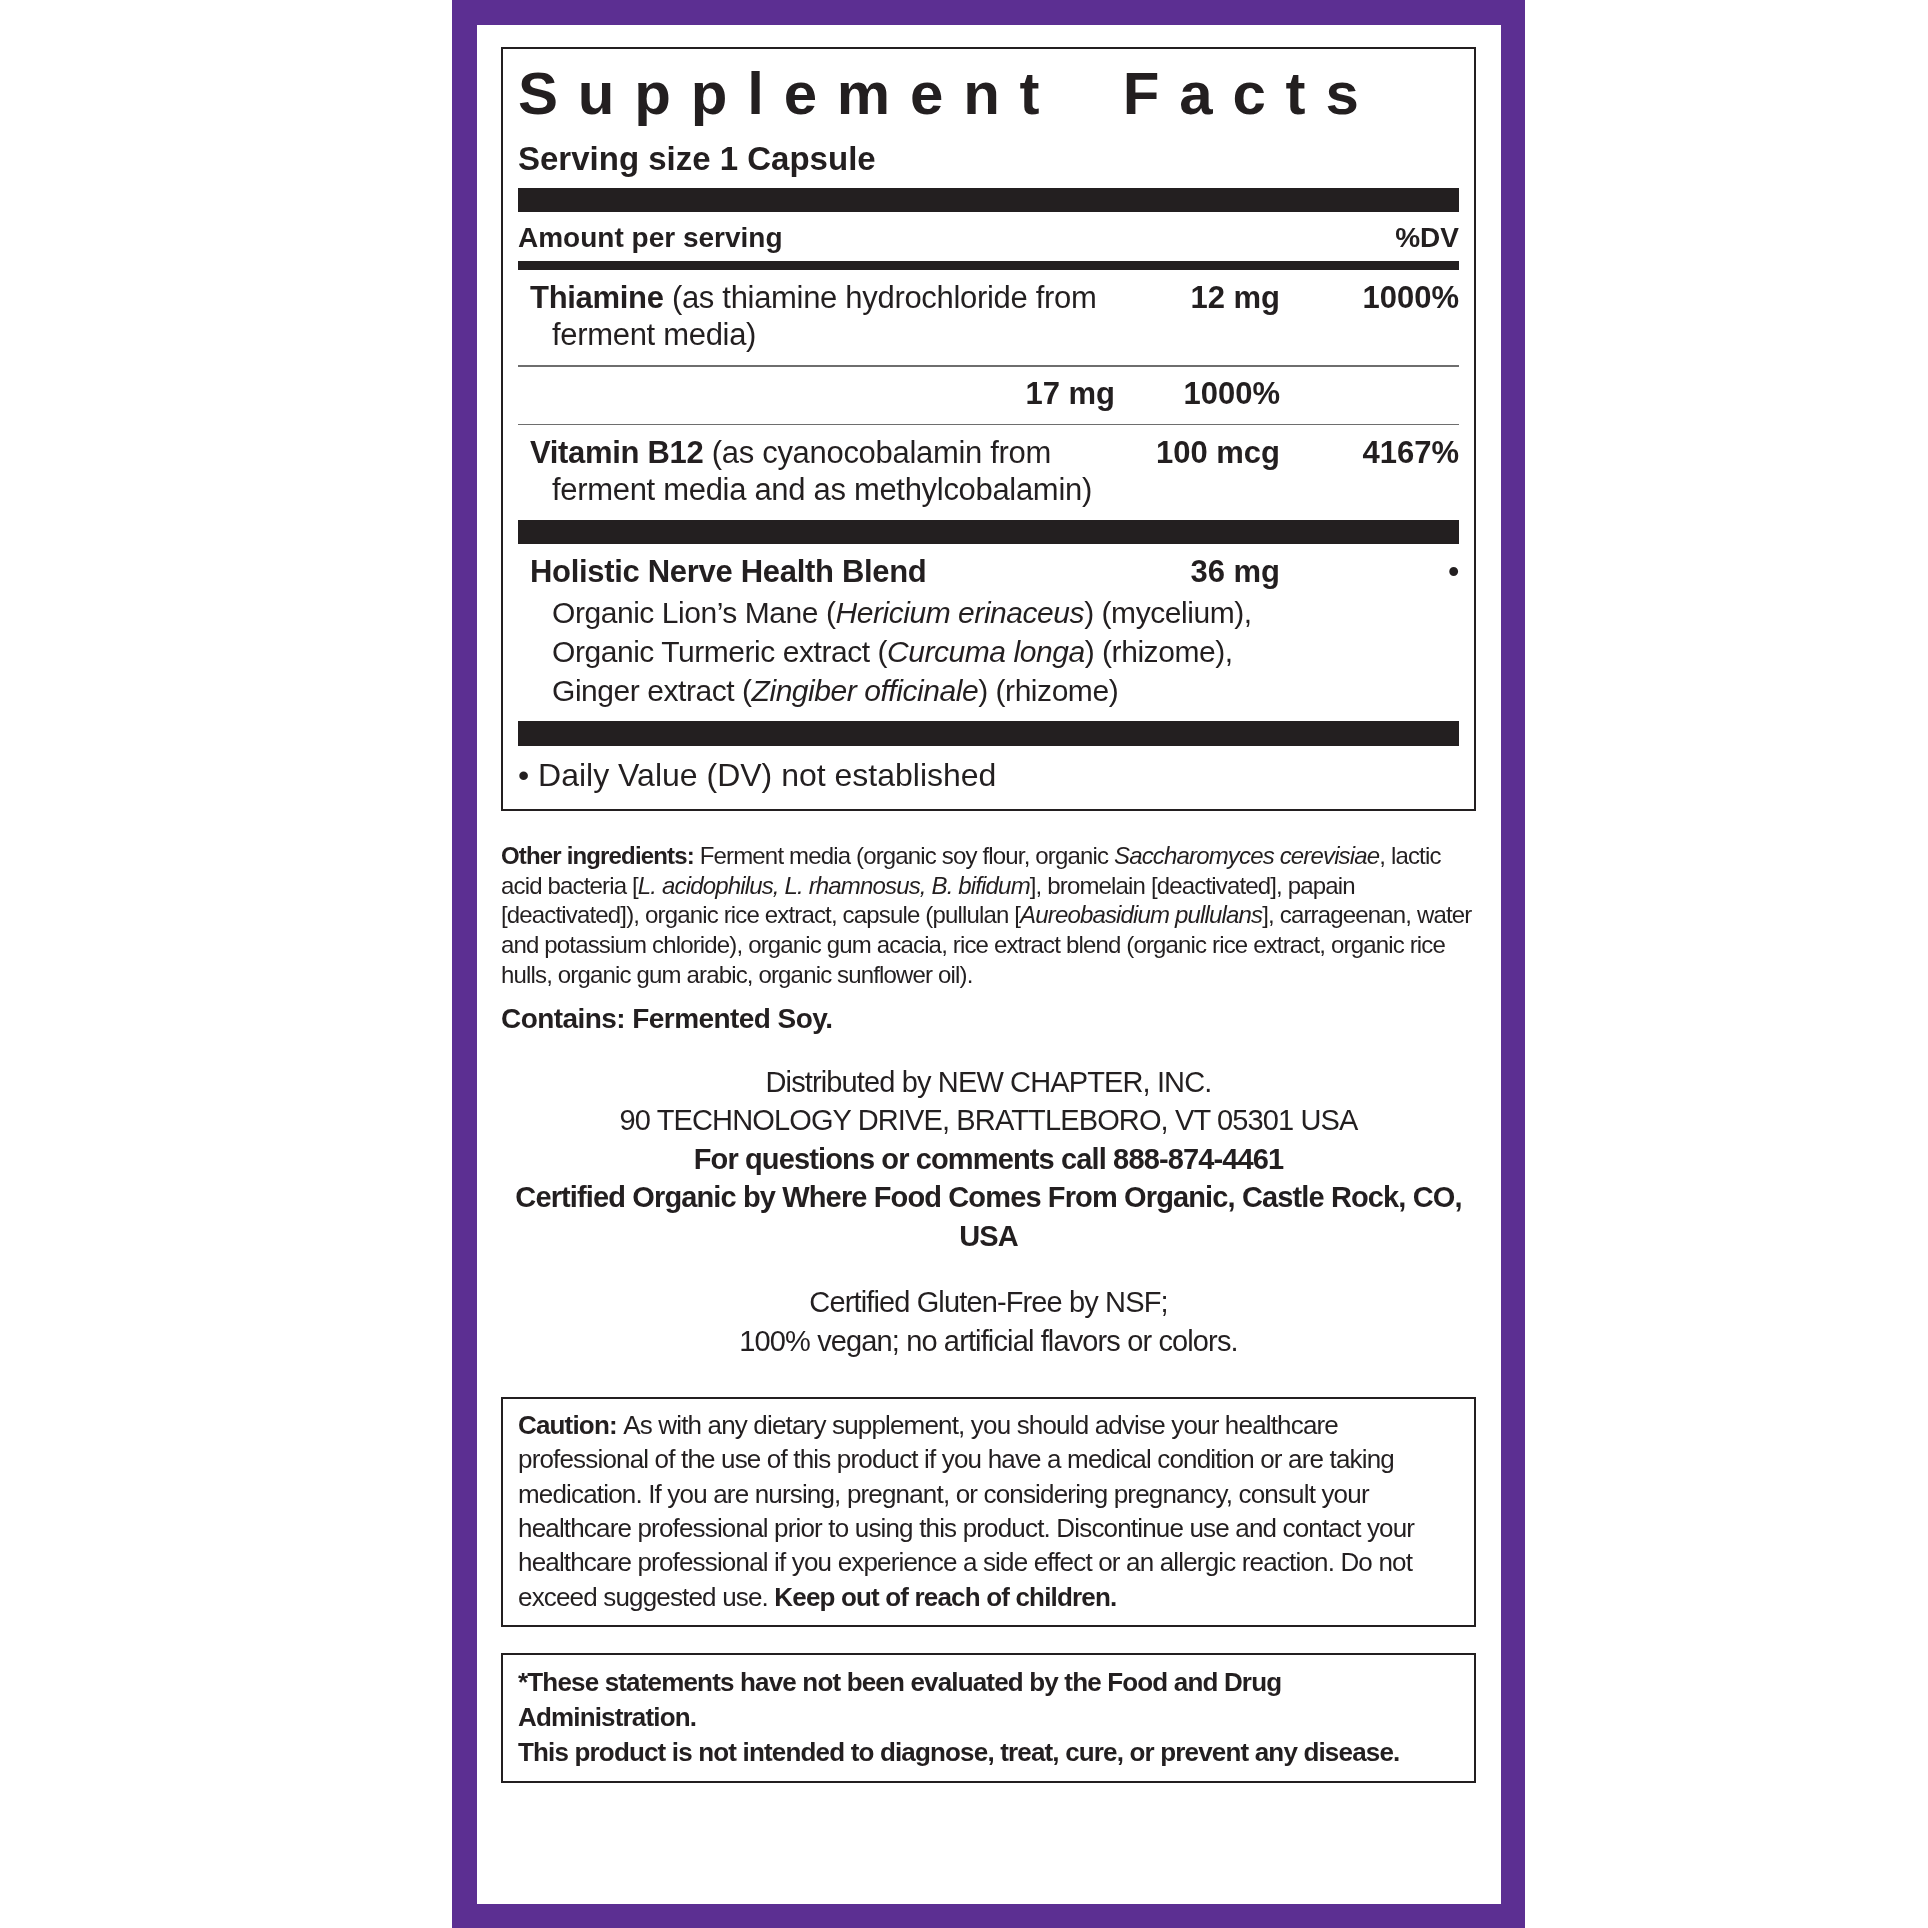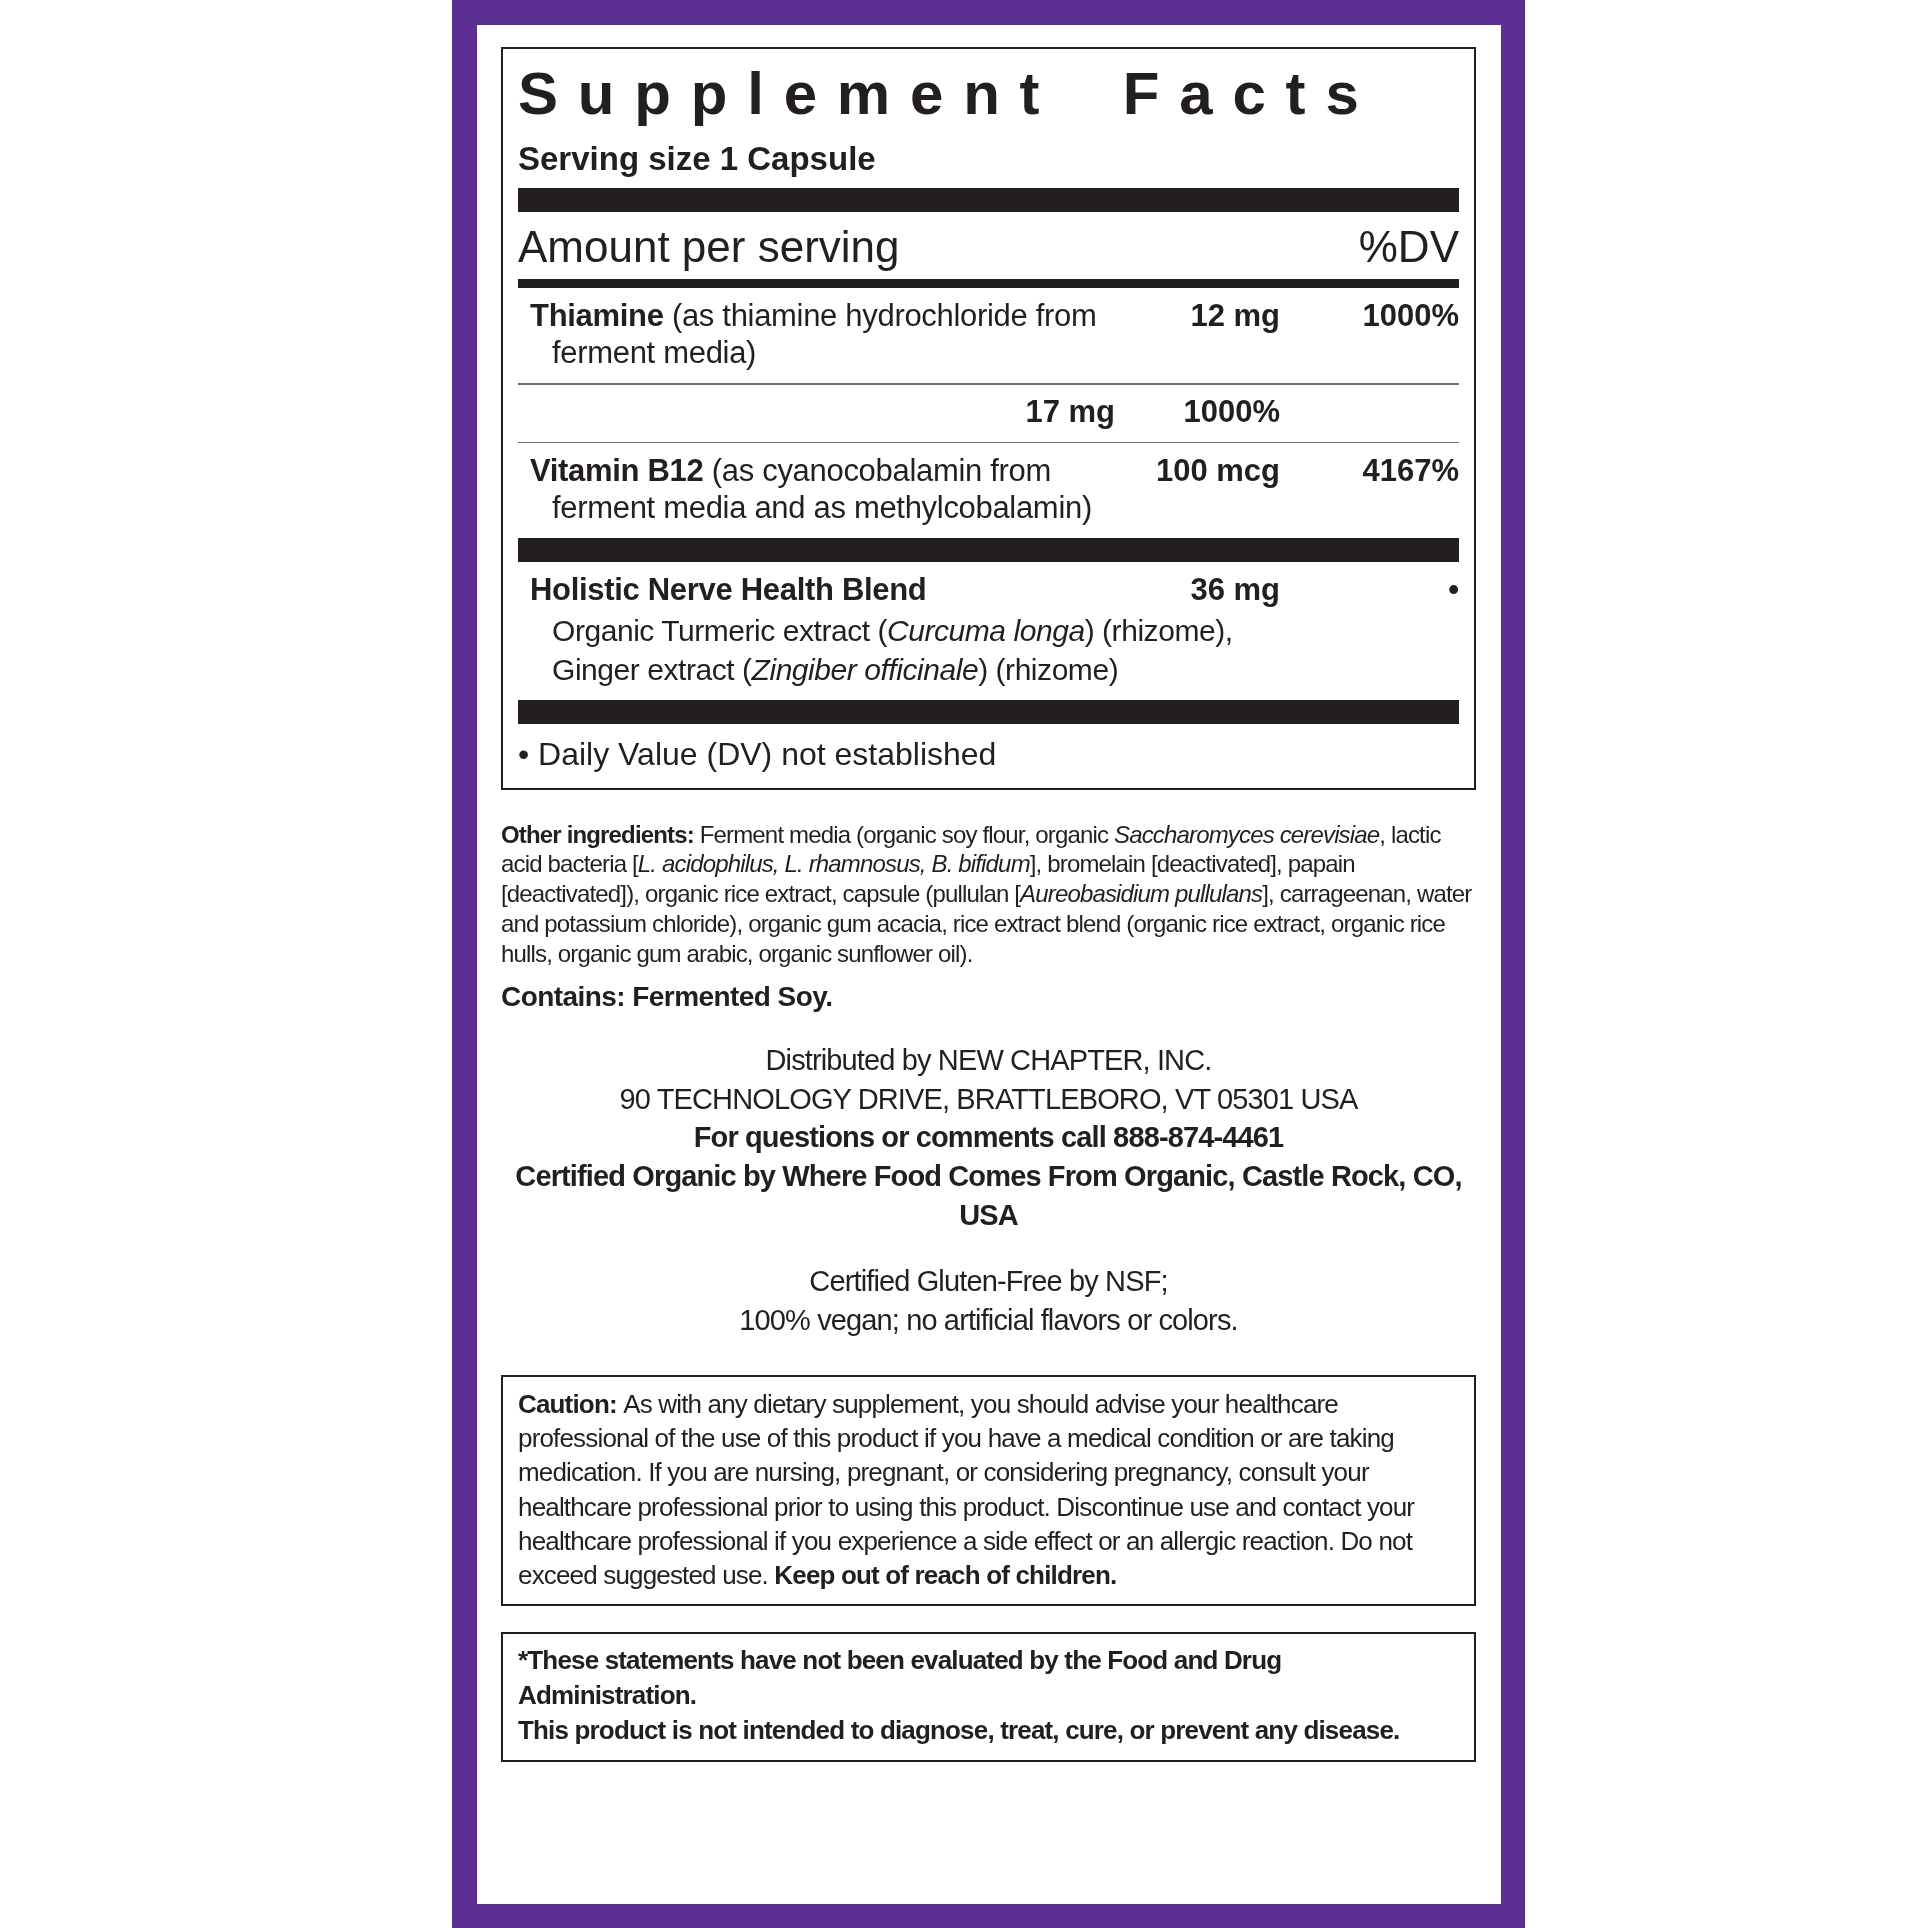--- a/index.html
+++ b/index.html
@@ -9,21 +9,21 @@
     background:var(--purple,#5c2f92);padding:24.5px;box-sizing:border-box;}
   .label-inner{background:#ffffff;width:100%;height:100%;box-sizing:border-box;padding:22.6px 24.5px;overflow:hidden;}
 
   
   .sf-box{border:2.8px solid #231f20;padding:11.3px 15px 9.4px;}
   .sf-title{font-size:60px;font-weight:bold;letter-spacing:0.33em;word-spacing:0.45em;white-space:nowrap;line-height:1.05;margin-top:1.9px;}
   .sf-serving{font-size:33px;font-weight:bold;margin-top:15px;}
   .bar{background:#231f20;}
   .bar-thick{height:24.5px;margin-top:9.4px;}
   .bar-med{height:9.4px;}
-  .sf-head{display:flex;justify-content:space-between;align-items:center;font-size:44px;font-weight:normal;padding:9.4px 0 7.5px;}
+  .sf-head{display:flex;justify-content:space-between;align-items:center;font-size:28px;font-weight:bold;padding:9.4px 0 7.5px;}
   .facts{font-size:31px;}
   .frow{display:grid;grid-template-columns:1fr 165px 179px;padding:8.5px 0 11.3px;}
   .sep{height:1.9px;background:#6e6e6e;}
   .fname{padding-left:34px;text-indent:-34px;line-height:1.2;letter-spacing:-0.01em;}
   .bold{font-weight:bold;margin-left:12px;}
   .amt,.dvv{font-weight:bold;text-align:right;white-space:nowrap;line-height:1.2;}
   .blend-ing{padding-left:34px;font-size:30px;line-height:1.25;letter-spacing:-0.015em;margin-top:1.9px;}
   .sf-footnote{font-size:32px;padding:11.3px 0 5.6px;}
 
   
@@ -73,20 +73,21 @@
             <div class="dvv">4167%</div>
           </div>
 
           <div class="bar bar-thick" style="margin-top:0;"></div>
 
           <div class="frow" style="padding-bottom:1.9px;">
             <div class="fname bold">Holistic Nerve Health Blend</div>
             <div class="amt">36 mg</div>
             <div class="dvv">•</div>
           </div>
+          <div class="blend-ing"><span>Organic Lion’s Mane (</span><span class="seg-i">Hericium erinaceus</span><span>) (mycelium),</span></div>
           <div class="blend-ing"><span>Organic Turmeric extract (</span><span class="seg-i">Curcuma longa</span><span>) (rhizome),</span></div>
           <div class="blend-ing" style="margin-bottom:11.3px;"><span>Ginger extract (</span><span class="seg-i">Zingiber officinale</span><span>) (rhizome)</span></div>
 
           <div class="bar bar-thick" style="margin-top:0;"></div>
           <div class="sf-footnote">• Daily Value (DV) not established</div>
         </div>
       </div>
 
       <div class="para"><span class="seg-b">Other ingredients: </span><span>Ferment media (organic soy flour, organic </span><span class="seg-i">Saccharomyces cerevisiae</span><span>, lactic acid bacteria [</span><span class="seg-i">L. acidophilus, L. rhamnosus, B. bifidum</span><span>], bromelain [deactivated], papain [deactivated]), organic rice extract, capsule (pullulan [</span><span class="seg-i">Aureobasidium pullulans</span><span>], carrageenan, water and potassium chloride), organic gum acacia, rice extract blend (organic rice extract, organic rice hulls, organic gum arabic, organic sunflower oil).</span></div>
       <div class="contains">Contains: Fermented Soy.</div>

